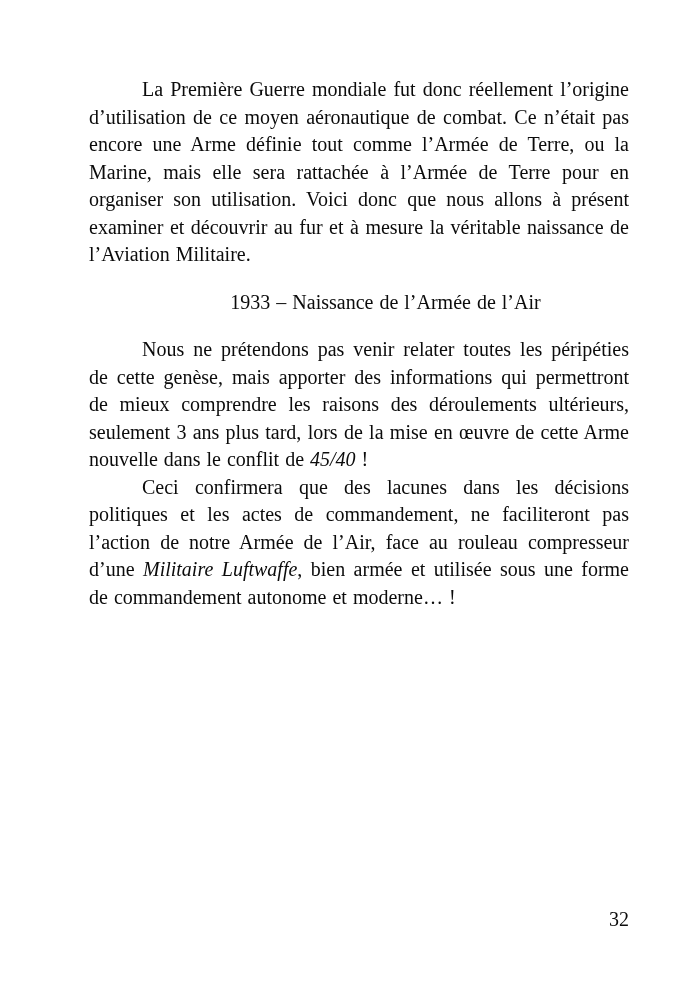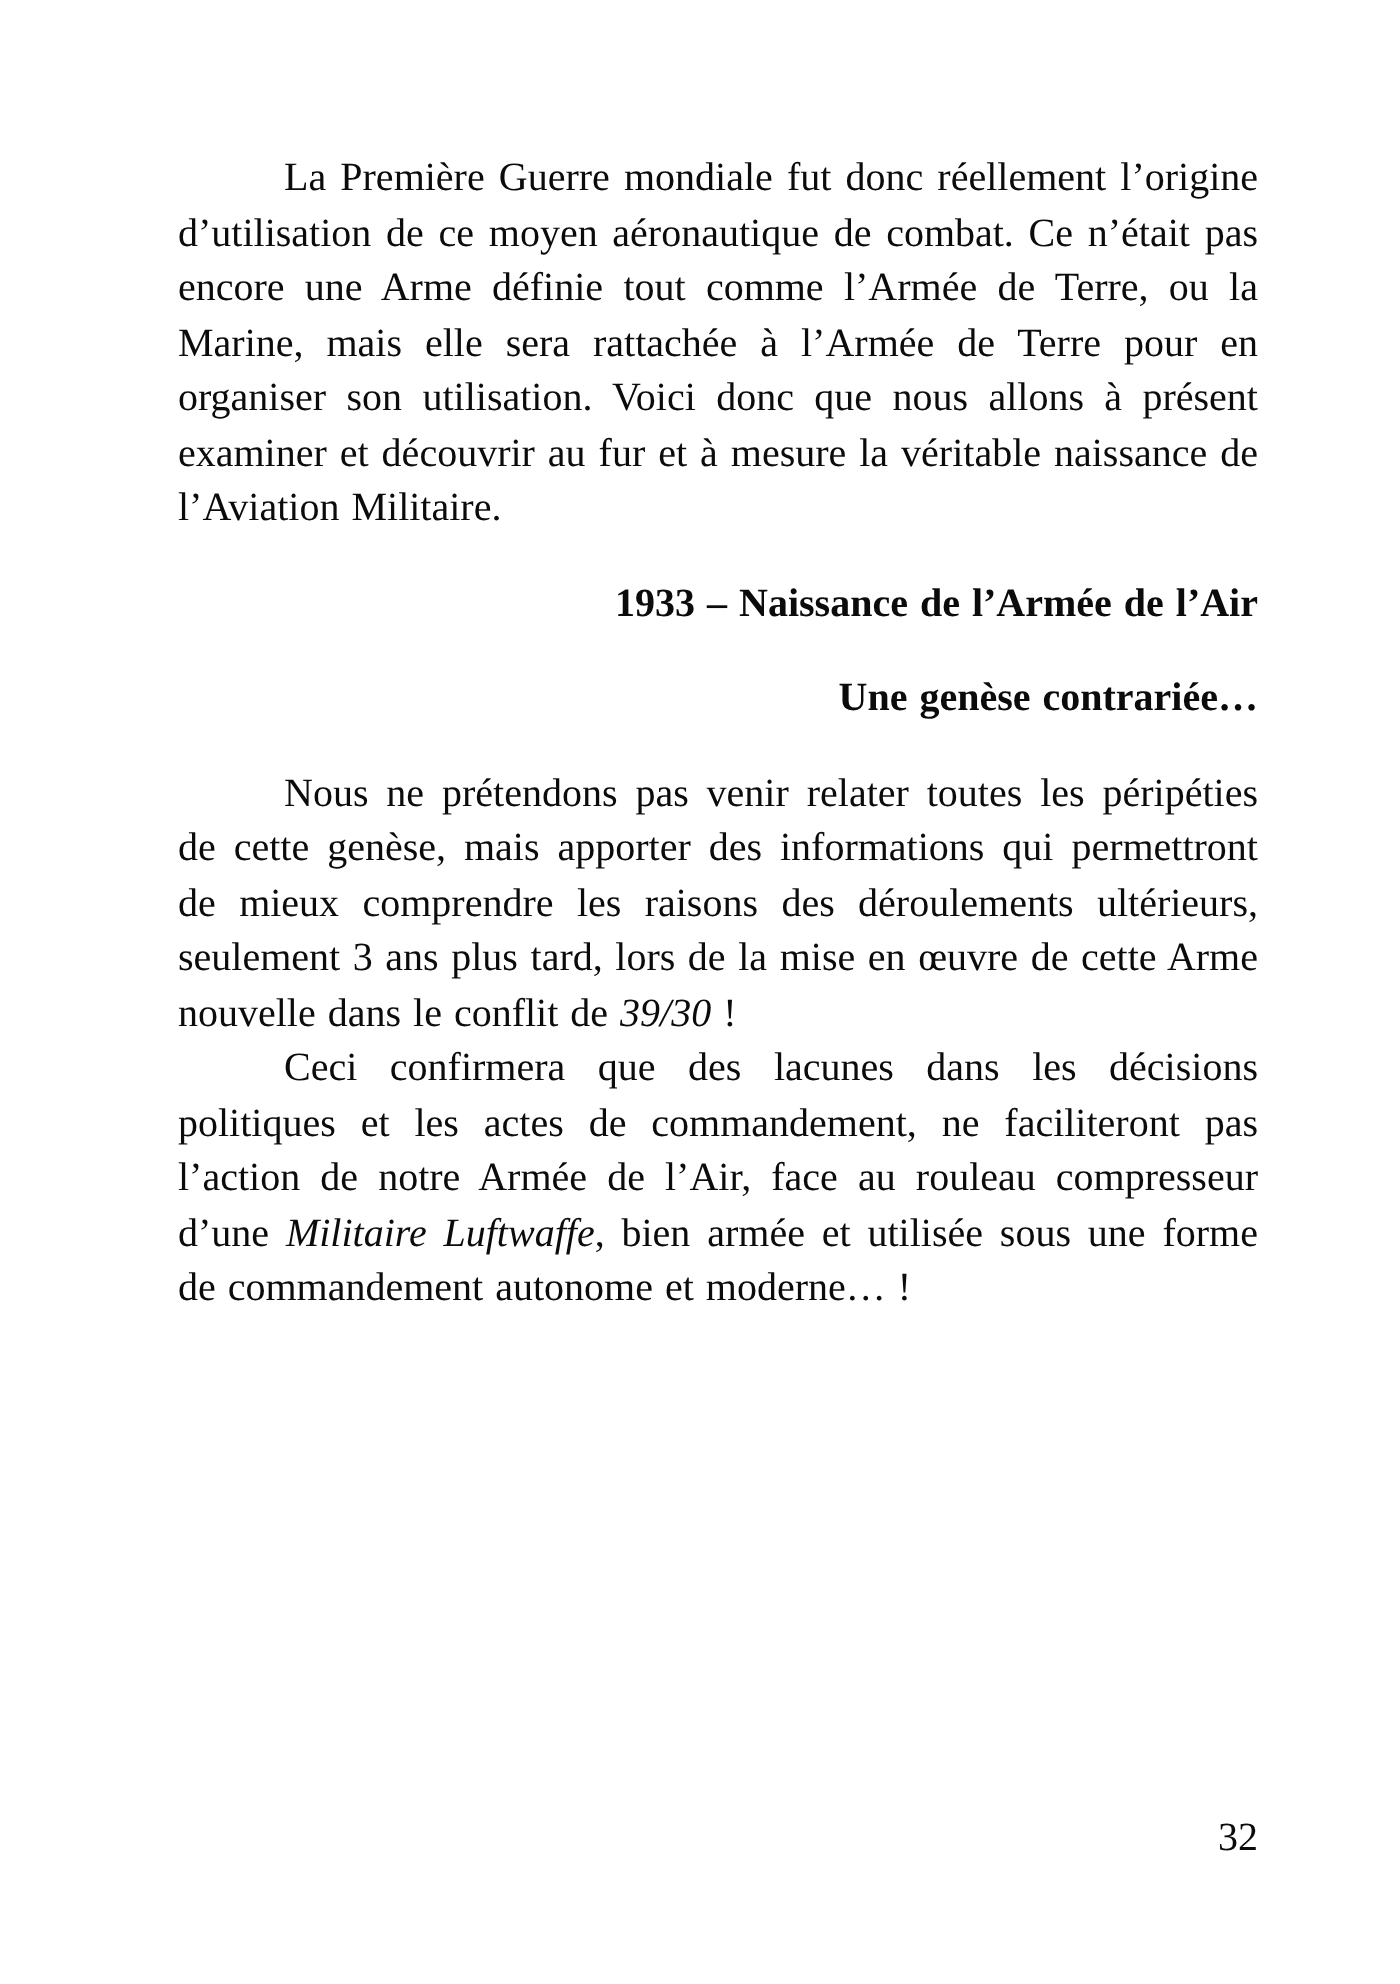--- a/index.html
+++ b/index.html
@@ -28,22 +28,22 @@
     text-align: justify;
     font-size: 20px;
     line-height: 27.5px;
     word-spacing: 1px;
   }
   .text-block p {
     margin: 0;
     text-indent: 53px;
   }
   .text-block p.heading {
-    font-weight: bold;
-    text-align: right;
+    font-weight: normal;
+    text-align: center;
     margin: 20px 0;
   }
   .italic {
     font-style: italic;
   }
   .page-number {
     position: absolute;
     top: 906px;
     right: 71px;
     font-size: 20px;
@@ -51,18 +51,17 @@
     text-align: right;
   }
 </style>
 </head>
 <body>
 
 <div class="page" style="--page-bg: #ffffff; --text-color: #0b0b0b;">
   <div class="text-block">
       <p class="body"><span>La Première Guerre mondiale fut donc réellement l’origine d’utilisation de ce moyen aéronautique de combat. Ce n’était pas encore une Arme définie tout comme l’Armée de Terre, ou la Marine, mais elle sera rattachée à l’Armée de Terre pour en organiser son utilisation. Voici donc que nous allons à présent examiner et découvrir au fur et à mesure la véritable naissance de l’Aviation Militaire.</span></p>
       <p class="heading"><span>1933 – Naissance de l’Armée de l’Air</span></p>
-      <p class="heading"><span>Une genèse contrariée…</span></p>
-      <p class="body"><span>Nous ne prétendons pas venir relater toutes les péripéties de cette genèse, mais apporter des informations qui permettront de mieux comprendre les raisons des déroulements ultérieurs, seulement 3 ans plus tard, lors de la mise en œuvre de cette Arme nouvelle dans le conflit de </span><span class="italic">39/30</span><span> !</span></p>
+      <p class="body"><span>Nous ne prétendons pas venir relater toutes les péripéties de cette genèse, mais apporter des informations qui permettront de mieux comprendre les raisons des déroulements ultérieurs, seulement 3 ans plus tard, lors de la mise en œuvre de cette Arme nouvelle dans le conflit de </span><span class="italic">45/40</span><span> !</span></p>
       <p class="body"><span>Ceci confirmera que des lacunes dans les décisions politiques et les actes de commandement, ne faciliteront pas l’action de notre Armée de l’Air, face au rouleau compresseur d’une </span><span class="italic">Militaire Luftwaffe</span><span>, bien armée et utilisée sous une forme de commandement autonome et moderne… !</span></p>
     </div>
   <div class="page-number">32</div>
 </div>
 
 </body></html>

